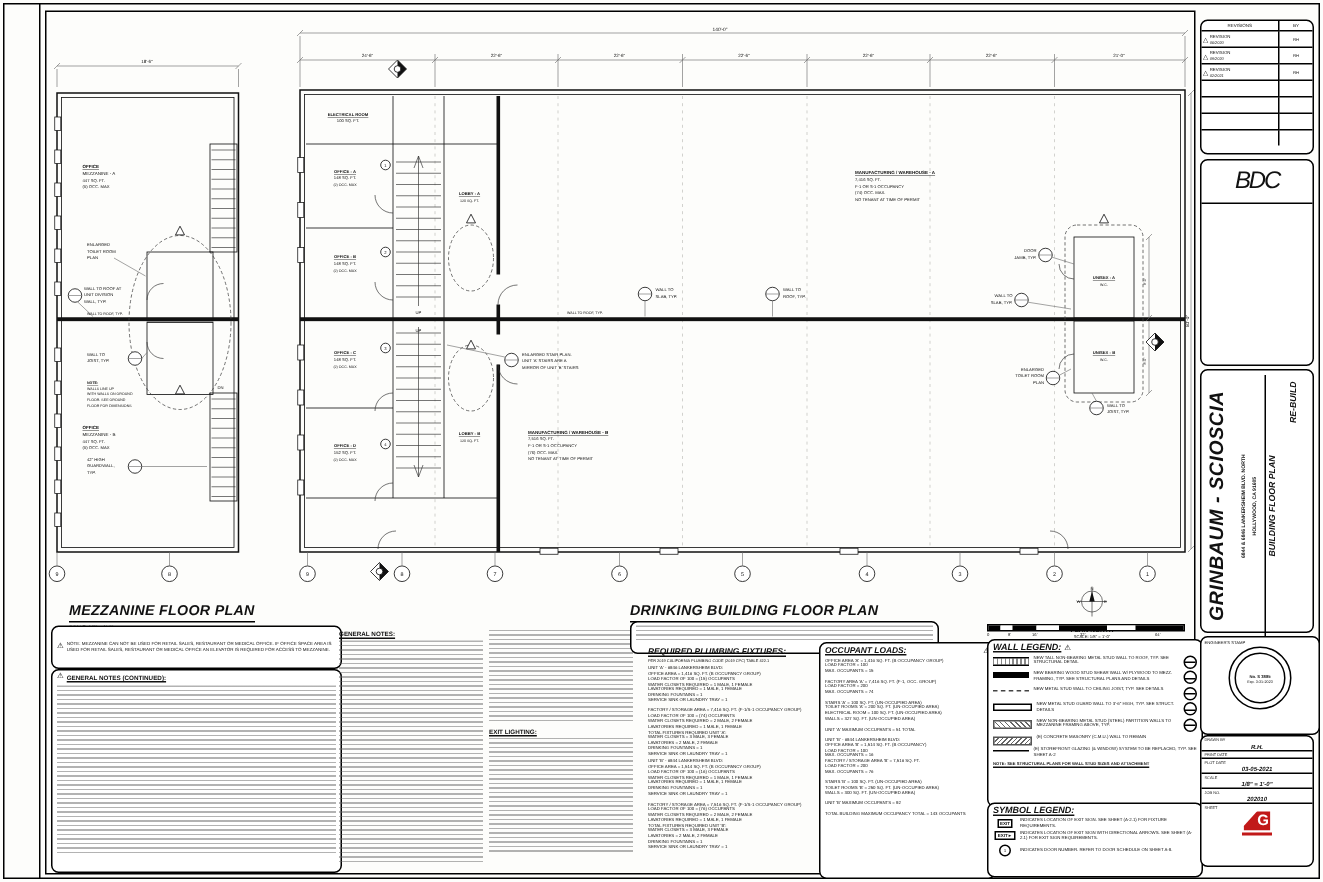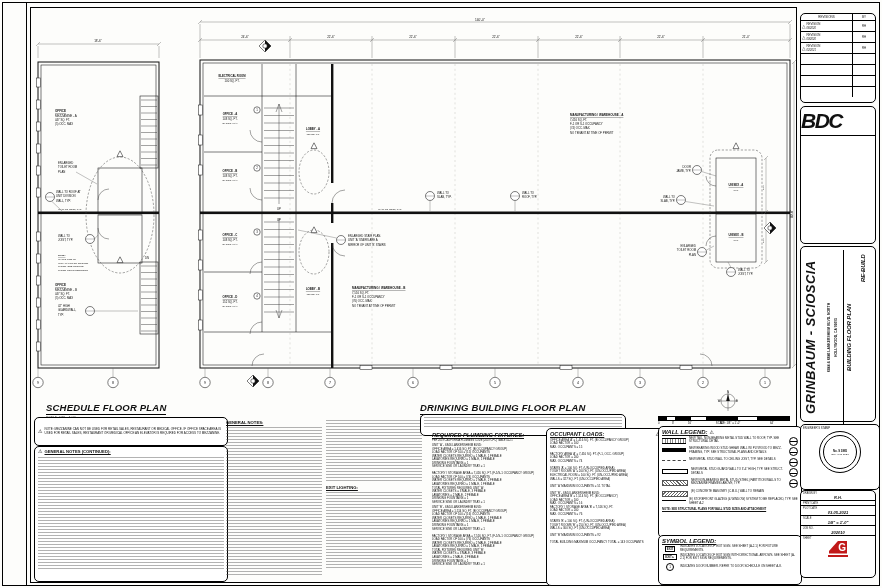--- a/index.html
+++ b/index.html
@@ -68,21 +68,21 @@
   
   .tb-box{position:absolute;left:800px;width:74px;border:1px solid #000;border-radius:5px;background:#fff}
   .rev-grid{display:grid;grid-template-columns:52px 1fr;font-size:2.8px}
   .rev-grid .hc{border-bottom:.7px solid #000;text-align:center;font-size:3px;padding:1px 0}
   .rev-grid .c1{border-right:.7px solid #000}
   .rev-row{border-bottom:.6px solid #000;height:10px;display:flex;align-items:center;padding-left:1px}
   .rev-row .tri{font-size:4.5px;margin-right:1px}
   .rev-lbl{font-size:2.9px;line-height:3.1px}
   .rev-date{font-size:2.6px;font-style:italic}
   .rev-by{border-bottom:.6px solid #000;height:10px;display:flex;align-items:center;justify-content:center;font-size:2.8px}
-  .bdc{font-weight:700;font-style:italic;font-size:21px;letter-spacing:-1.5px;line-height:24px}
+  .bdc{font-weight:400;font-style:italic;font-size:16px;letter-spacing:-1.5px;text-align:center;line-height:24px}
   .vert{writing-mode:vertical-rl;transform:rotate(180deg);white-space:nowrap}
   .proj-flex{display:flex;height:100%;padding:3px 2px}
   .proj-name{font-style:italic;font-weight:800;font-size:13px;letter-spacing:.4px;text-align:center;flex:0 0 24px}
   .proj-addr{flex:0 0 14px;display:flex}
   .proj-addr .vert{font-size:3.4px;font-weight:bold;text-align:center;flex:1}
   .proj-div{border-left:.8px solid #000;margin:0 2px}
   .proj-title{flex:1;display:flex}
   .proj-title .vert{font-size:5.8px;font-weight:bold;font-style:italic;flex:1;text-align:center}
   .proj-title .phase{text-align:end;padding-bottom:4px}
   .stamp-circ{width:40px;height:40px;border:1px solid #000;border-radius:50%;margin:1px auto;
@@ -421,21 +421,21 @@
           <text class="t36 mid" x="640" y="384">3</text>
         <circle class="bub" cx="703" cy="382.5" r="5.2"></circle>
           <text class="t36 mid" x="703" y="384">2</text>
         <circle class="bub" cx="765" cy="382.5" r="5.2"></circle>
           <text class="t36 mid" x="765" y="384">1</text>
       </g>
     </g>
   </svg>
 
   <div class="abs" style="left:46px;top:397px">
-    <div class="ptitle">SCHEDULE FLOOR PLAN</div>
+    <div class="ptitle">MEZZANINE FLOOR PLAN</div>
     <div class="pscale">SCALE: 1/8" = 1'-0"</div>
   </div>
 
   <div class="abs rbox" style="left:34px;top:417px;width:186px;height:25px;display:flex;align-items:center;padding:1px 3px">
     <span class="warn">⚠</span>
     <div style="font-size:3px;line-height:3.6px;margin-left:2px">NOTE: MEZZANINE CAN NOT BE USED FOR RETAIL SALES, RESTAURANT OR MEDICAL OFFICE. IF OFFICE SPACE AREA IS USED FOR RETAIL SALES, RESTAURANT OR MEDICAL OFFICE AN ELEVATOR IS REQUIRED FOR ACCESS TO MEZZANINE.</div>
   </div>
 
   <div class="abs rbox" style="left:34px;top:446px;width:186px;height:130px;padding:2px 3px">
     <div style="display:flex;align-items:center">

